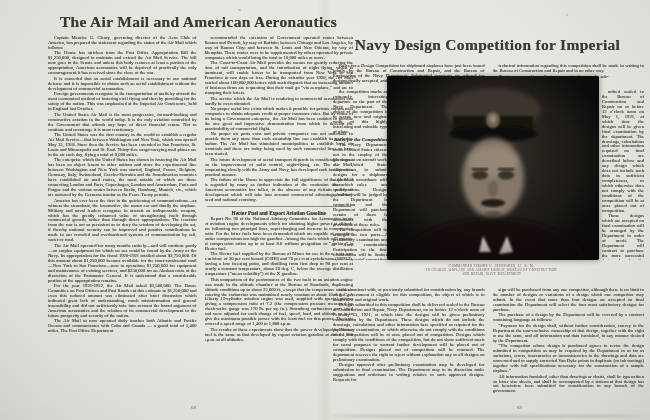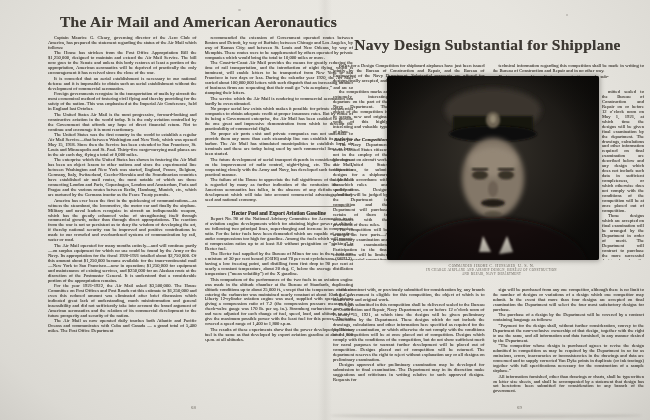--- a/index.html
+++ b/index.html
@@ -104,21 +104,21 @@
             <p>The Hecter fuel supplied by the Bureau of Mines for use in these tests was a mixture of 30 per cent benzol (C6H6) and 70 per cent cyclohexane (C6H12), having a low freezing point, and distilling from first drop to 90 per cent at nearly a constant temperature, about 20 deg. C, below the average distillation temperature (“mean volatility”) of the X gasoline.</p>
             <p>This comparison of the performance of the two fuels in an aviation engine was made in the altitude chamber at the Bureau of Standards, duplicating altitude conditions up to about 25,000 ft., except that the temperature of the air entering the carburetor was maintained nearly constant at about 10 deg. C. A Liberty 12-cylinder aviation engine was used, supplied with special pistons giving a compression ratio of 7.2 (the compression pressure measured by check-valve gauge was 170 lb. per sq. in.). Stromberg carburetors were used and were adjusted for each change of fuel, speed, load, and altitude so as to give the maximum possible power with the least fuel for this power. The tests covered a speed range of 1,400 to 1,800 r.p.m.</p>
             <p>The results of these experiments show that the power developed by Hecter fuel is the same as that developed by export aviation gasoline at about 1,800 r.p.m. at all altitudes.</p>
           </div>
       </div>
     </div>
     <div class="pagenum" style="left:155px; top:405px;">68</div>
   </div>
 
   <div class="page page-r">
-    <div class="headline" style="top:36px;">Navy Design Substantial for Shipplane</div>
+    <div class="headline" style="top:36px;">Navy Design Competition for Imperial</div>
 
     <div class="cols bodytext" style="top:64px; left:8px; right:6px; height:24px;">
       <div class="col">
           <p>Rules for a Design Competition for shipboard airplanes have just been issued jointly by the Bureau of Construction and Repair, and the Bureau of Engineering of the Navy Department. Substantial payments are offered for designs finally accepted, and</p>
         </div>
       <div class="col">
           <p>technical information regarding this competition shall be made in writing to the Bureau of Construction and Repair and in no other way.</p>
           <p>Designs approved in preliminary examination may be sub-</p>
         </div>
     </div>

